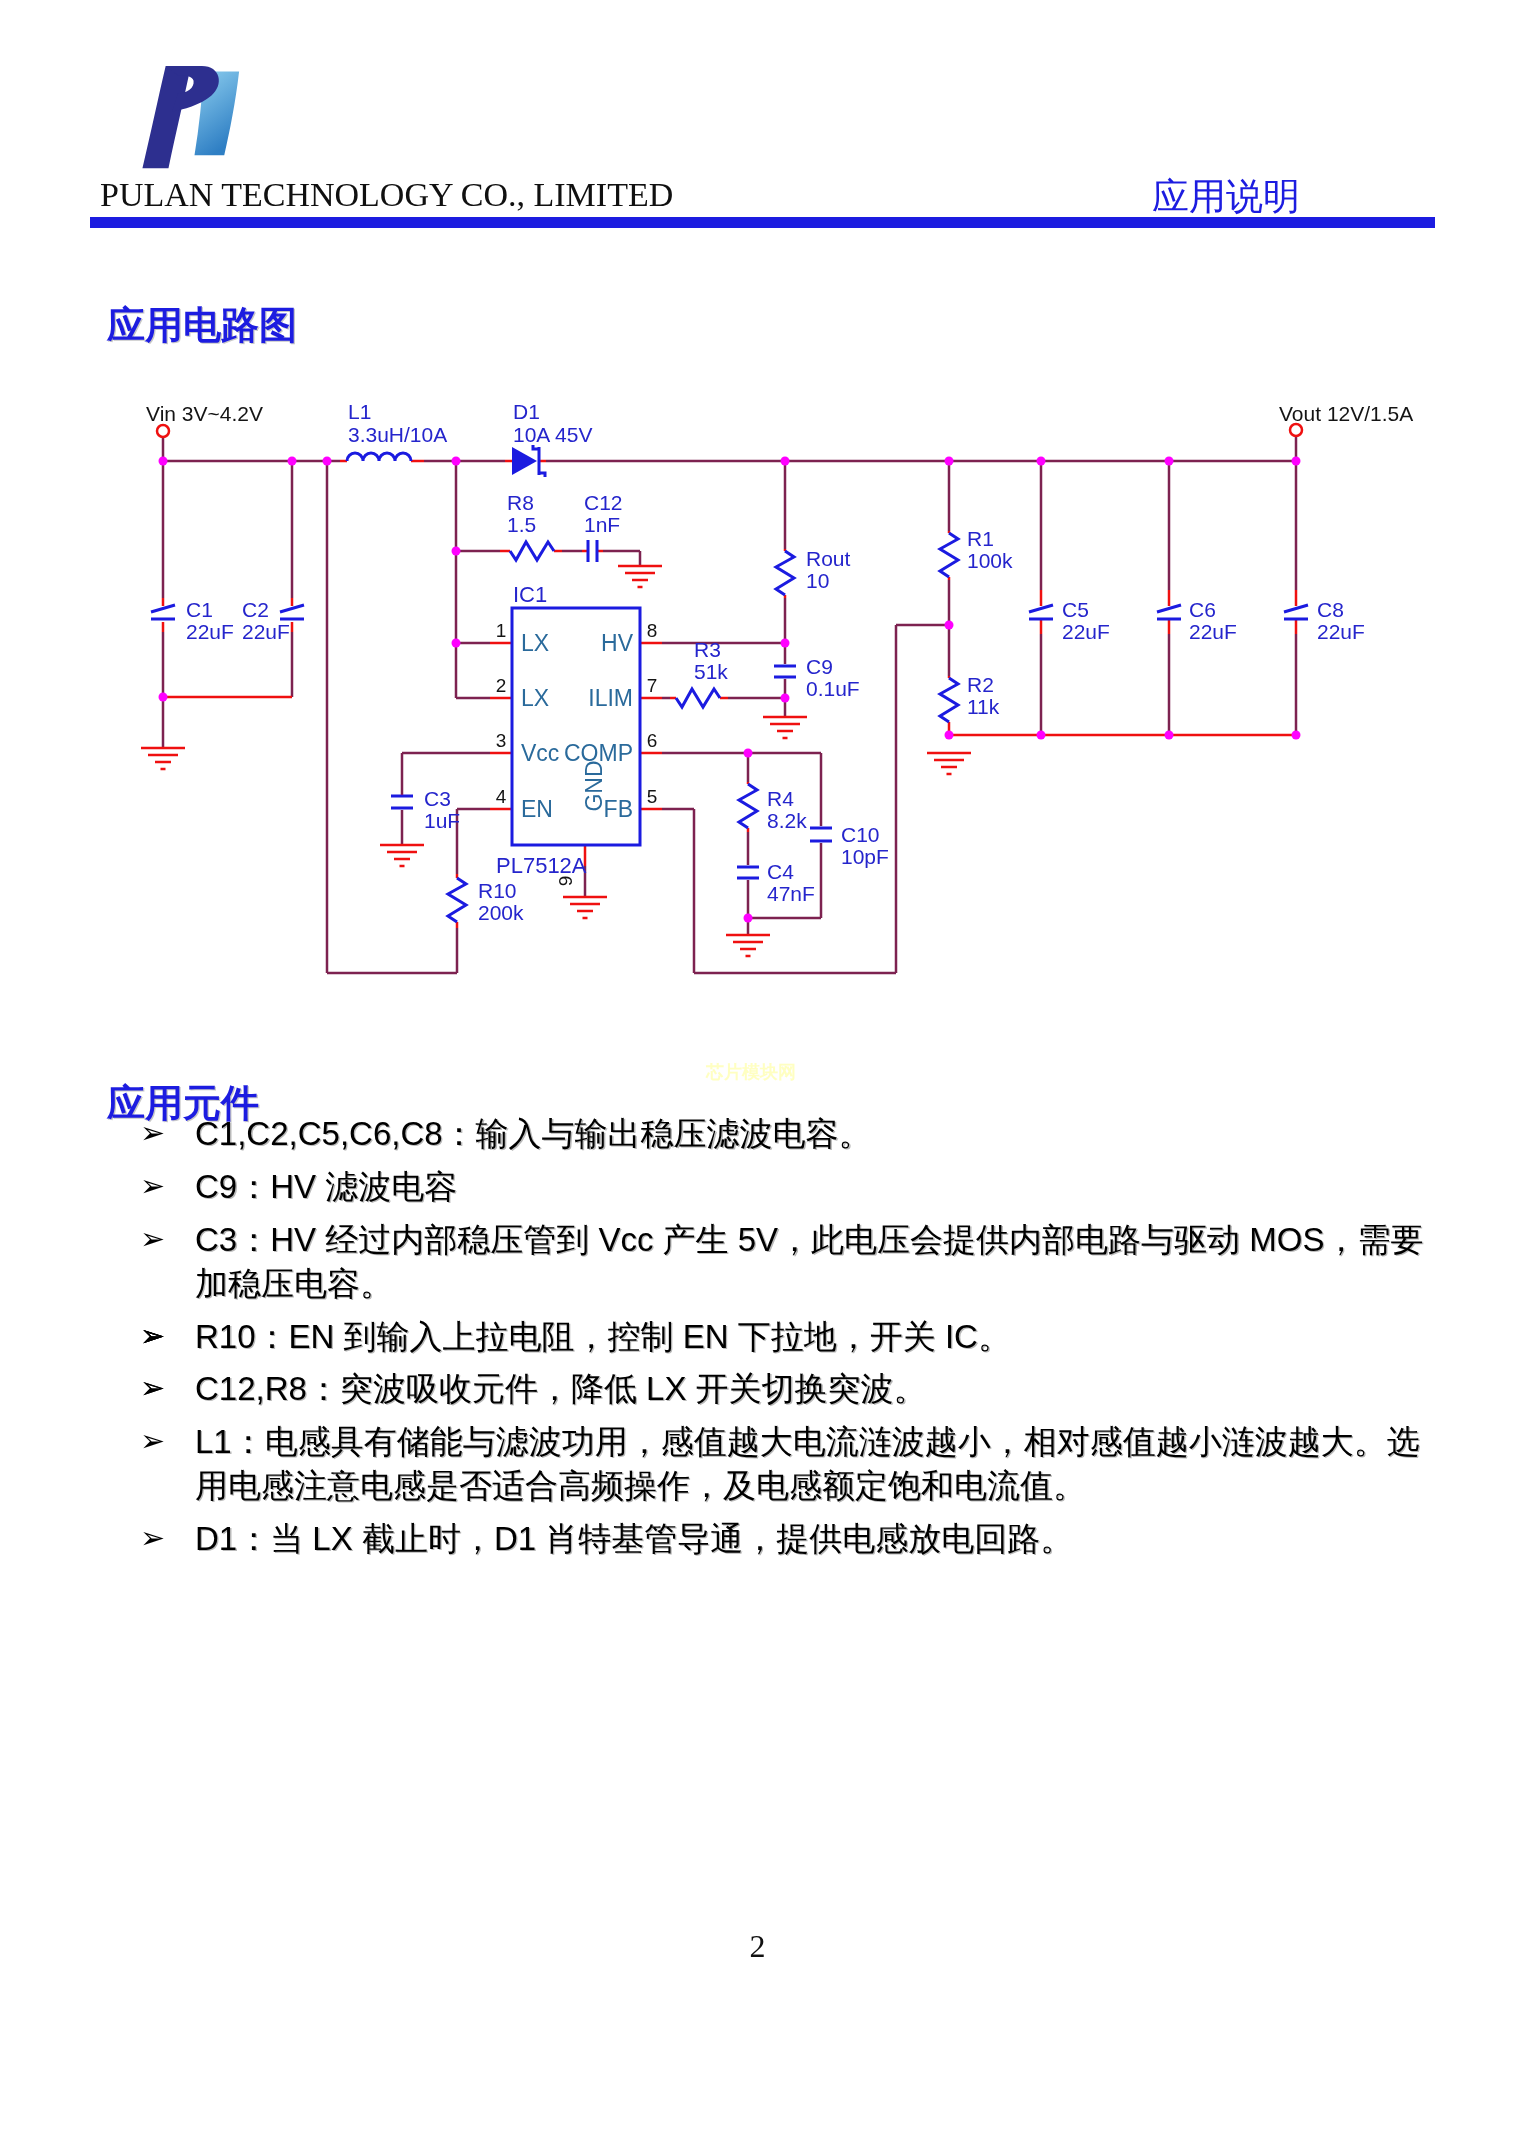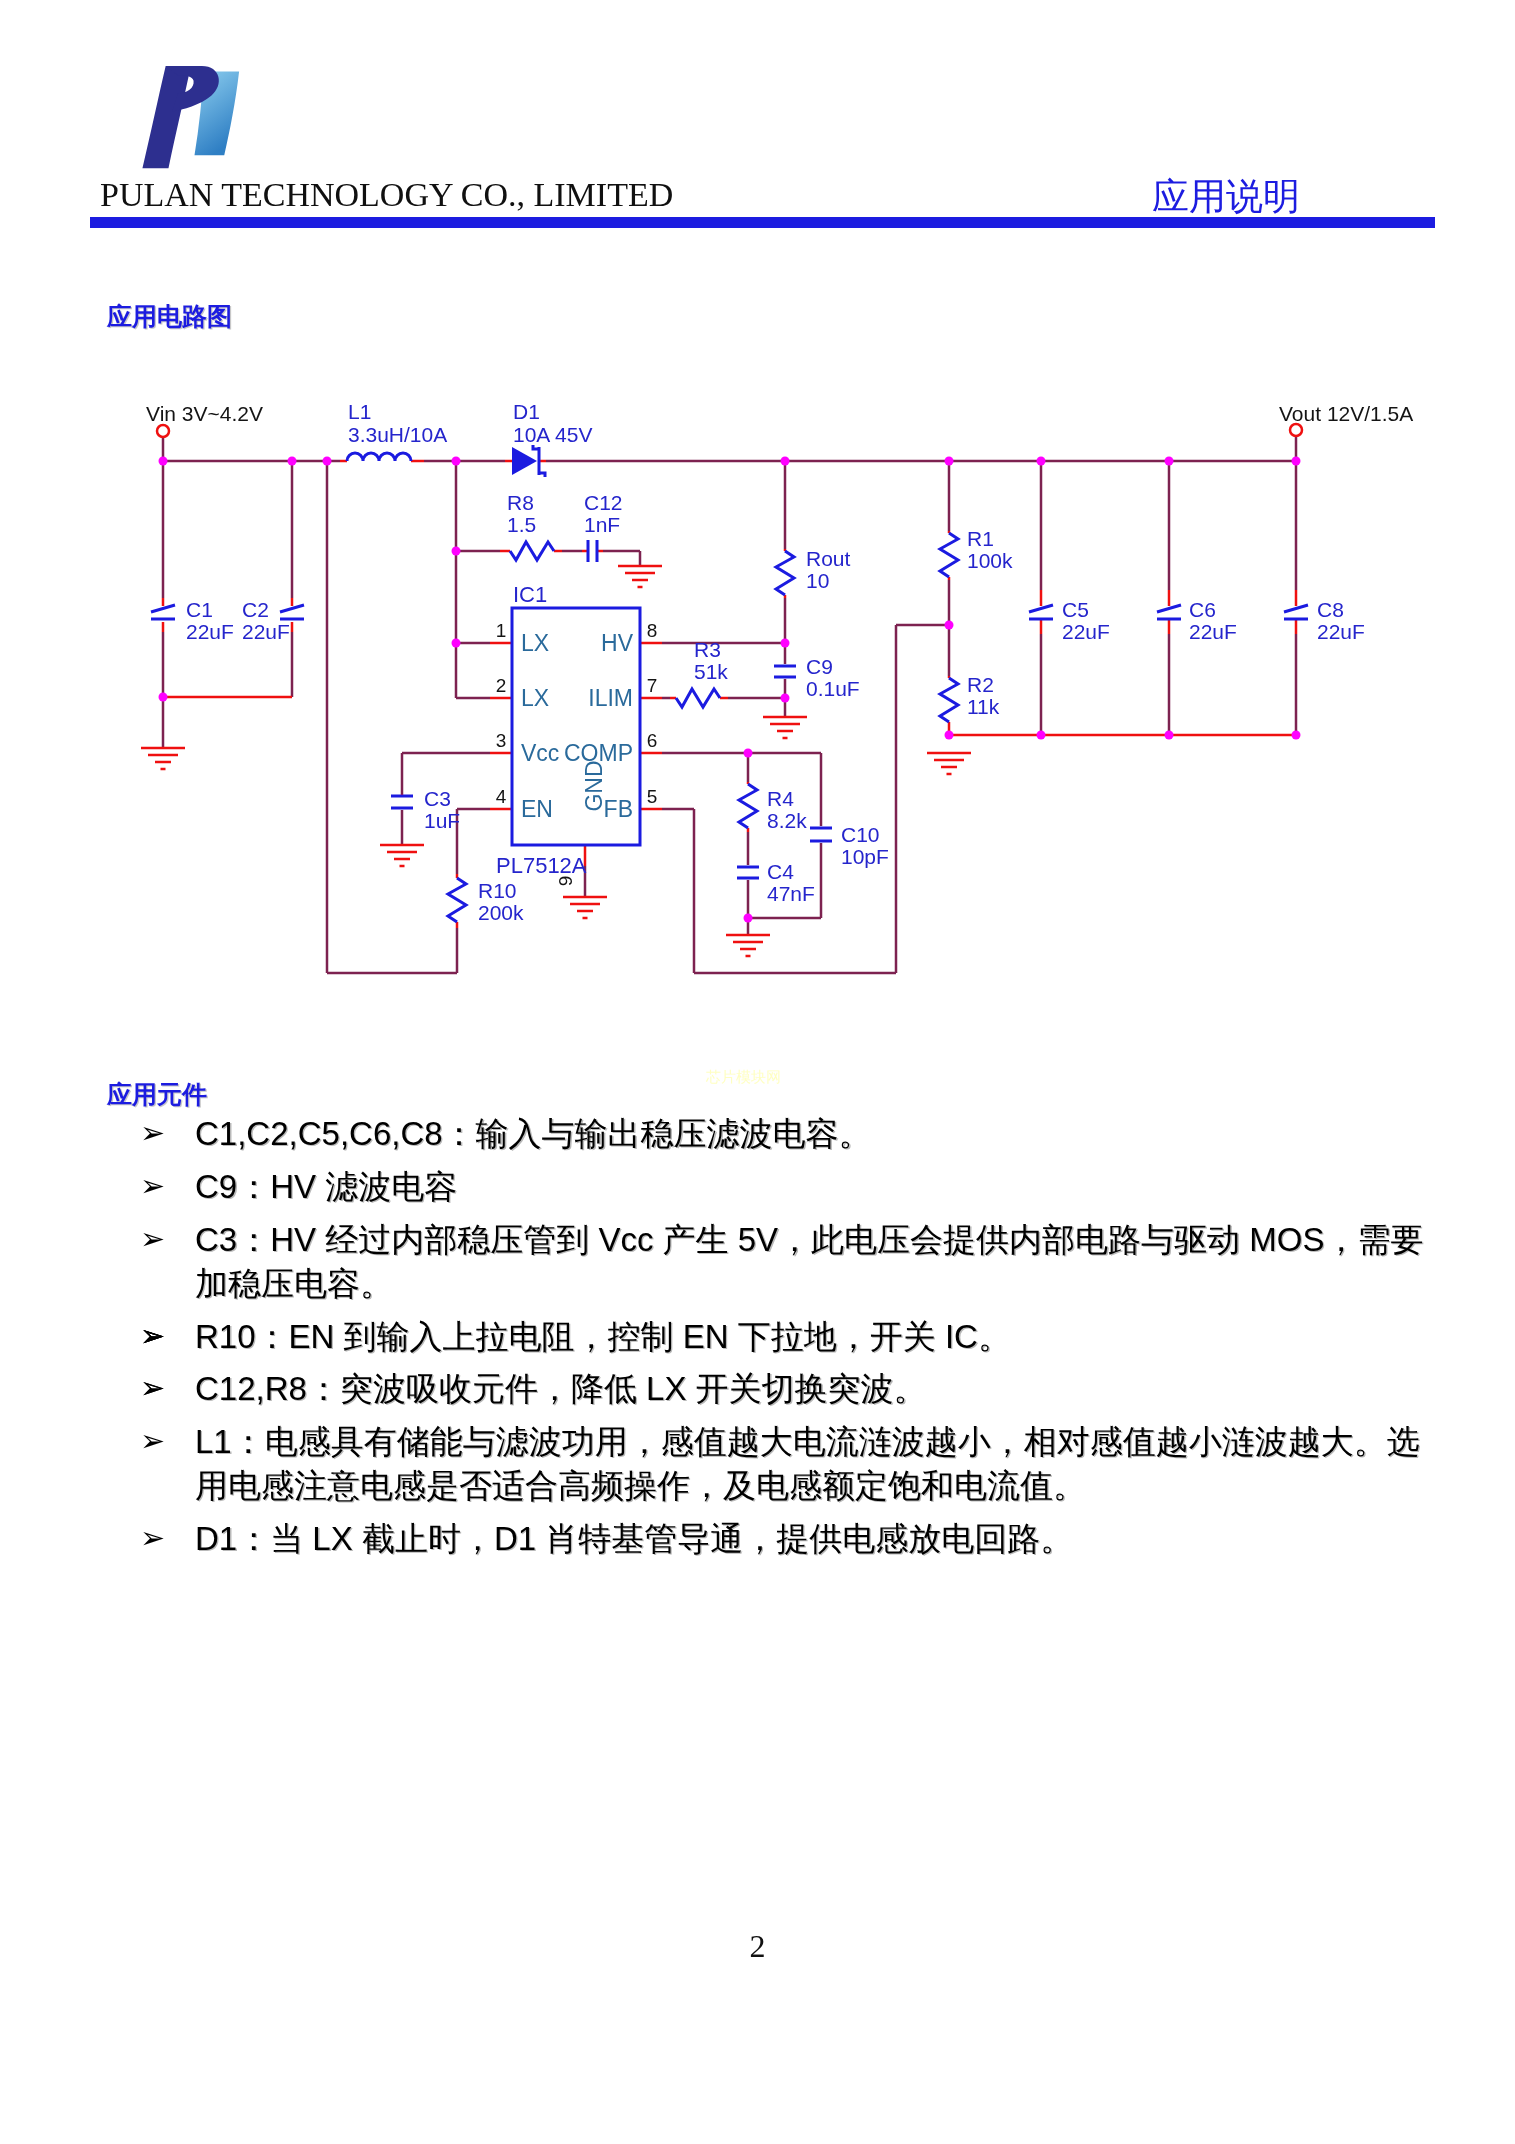--- a/index.html
+++ b/index.html
@@ -6,26 +6,26 @@
   .page{position:relative;width:1515px;height:2144px;background:#fff;overflow:hidden;
         font-family:"Liberation Sans",sans-serif;color:#000;}
   
   .logo{position:absolute;left:122px;top:58px;width:158px;height:120px;}
   .company{position:absolute;left:100px;top:176px;font-family:"Liberation Serif",serif;
            font-size:34px;color:#101010;letter-spacing:0px;}
   .doctype{position:absolute;left:1152px;top:172px;font-size:37px;color:var(--accent,#1c1ce0);
            font-weight:500;}
   .hbar{position:absolute;left:90px;top:217px;width:1345px;height:11px;background:var(--bar,#1c1ce0);}
   
-  .sec{position:absolute;left:107px;margin:0;font-size:25px;font-weight:bold;color:var(--accent,#1c1ce0);
+  .sec{position:absolute;left:107px;margin:0;font-size:38px;font-weight:bold;color:var(--accent,#1c1ce0);
        text-shadow:1.3px 1.3px 0 #c8c8c8;}
   .t1{top:300px;}
   .t2{top:1078px;}
-  .watermark{position:absolute;left:706px;top:1060px;font-size:15px;font-weight:normal;
-             color:var(--watermark,#ffffc2);margin-top:8px;}
+  .watermark{position:absolute;left:706px;top:1060px;font-size:18px;font-weight:bold;
+             color:var(--watermark,#ffffc2);}
   
   .schem{position:absolute;left:0;top:395px;}
   .wire{stroke:var(--wire,#7d2250);stroke-width:2.5;fill:none;}
   .stub{stroke:var(--stub,#ef1010);stroke-width:2.5;fill:none;}
   .sym{stroke:var(--symbol,#1b1be0);stroke-width:3;fill:none;}
   .symfill{fill:var(--symbol,#1b1be0);stroke:none;}
   .icbox{stroke:var(--symbol,#1b1be0);stroke-width:3;fill:none;}
   .term{stroke:var(--stub,#ef1010);stroke-width:2.5;fill:#fff;}
   .dot{fill:var(--junction,#ff00ff);}
   .lbl{font-size:21px;fill:var(--label,#2525cc);}

